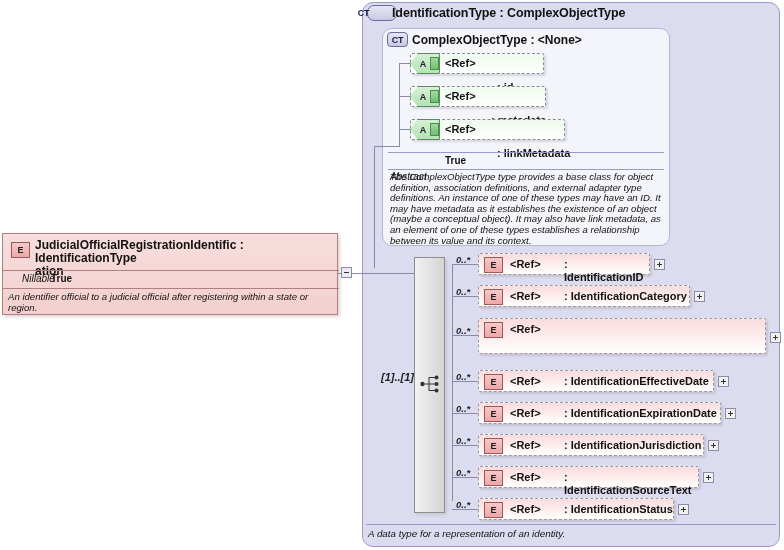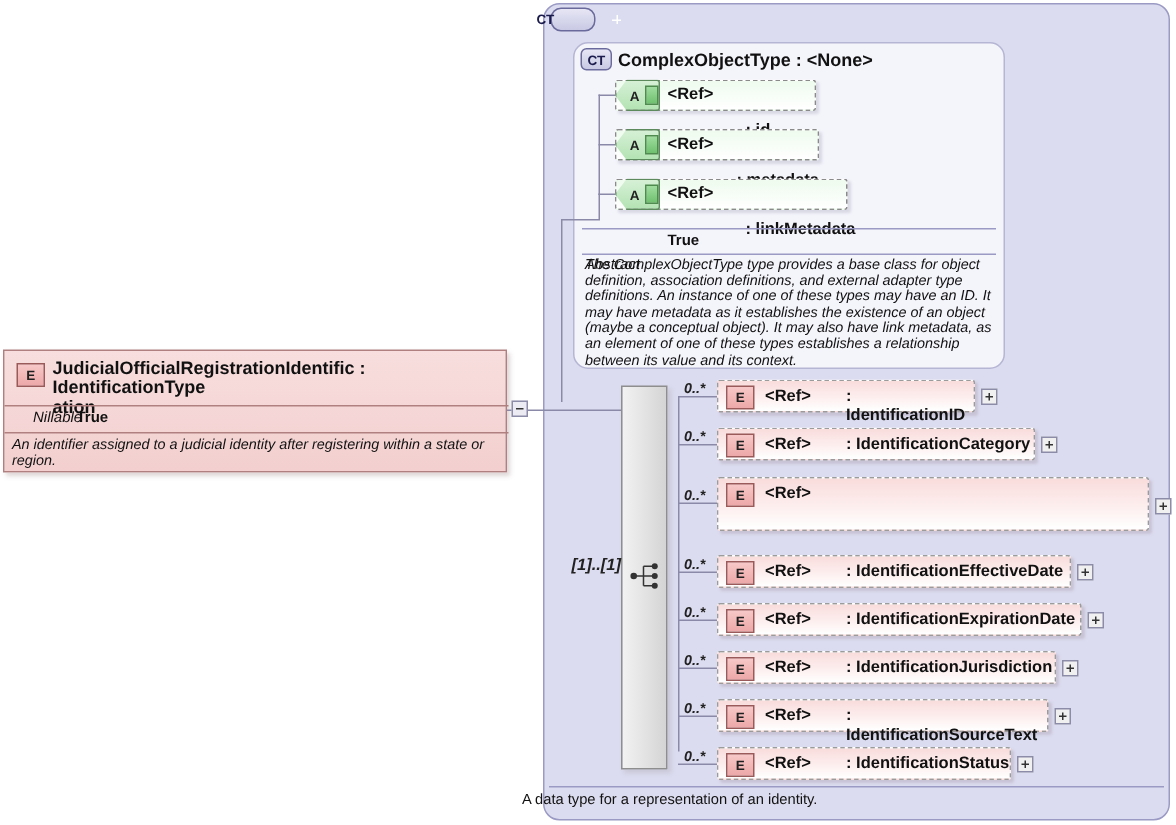--- a/index.html
+++ b/index.html
@@ -193,35 +193,36 @@
   .expand:after{content:"";position:absolute;left:4px;top:2px;width:1px;height:5px;background:#333;}
 
   
   .ln{position:absolute;background:#8a8aa8;}
   .lnh{height:1px;}
   .lnv{width:1px;}
 
   
   #panel-foot-sep{position:absolute;left:366px;top:524px;width:410px;height:1px;background:#9a9ac4;}
   #panel-foot{
-    position:absolute;left:348px;top:528px;
-    font-size:9.8px;color:#111;
+    position:absolute;left:368px;top:528px;
+    font-size:9.8px;font-style:italic;color:#111;
   }
 </style>
 </head>
 <body>
 
 <div class="canvas">
 
   <div id="outer-panel"></div>
 
   <div class="badge-ct" id="badge-ct-plus">
     <span>CT</span>
       <span class="plusdot"></span>
   </div>
+  <div id="outer-title">IdentificationType : ComplexObjectType</div>
 
   <div id="inner-panel"></div>
   <div class="badge-ct" id="badge-ct">
     <span>CT</span>
   </div>
   <div id="inner-title">ComplexObjectType : &lt;None&gt;</div>
 
   <div class="ln lnv" style="left:399px;top:63px;height:67px;"></div>
   <div class="ln lnh" style="left:399px;top:63px;width:12px;"></div>
   <div class="ln lnh" style="left:399px;top:96px;width:12px;"></div>
@@ -263,21 +264,21 @@
     <div id="abstract-doc">The ComplexObjectType type provides a base class for object definition, association definitions, and external adapter type definitions. An instance of one of these types may have an ID. It may have metadata as it establishes the existence of an object (maybe a conceptual object). It may also have link metadata, as an element of one of these types establishes a relationship between its value and its context.</div>
   </div>
 
   <div id="left-box">
     <div id="left-ebox">E</div>
     <div id="left-title"><span>JudicialOfficialRegistrationIdentific</span>&nbsp;<span>: IdentificationType</span><br><span>ation</span></div>
     <div id="left-sep1"></div>
     <div id="left-nillable-label">Nillable</div>
     <div id="left-nillable-value">True</div>
     <div id="left-sep2"></div>
-    <div id="left-doc">An identifier assigned to a judicial identity after registering within a state or region.</div>
+    <div id="left-doc">An identifier official to a judicial official after registering within a state or region.</div>
   </div>
 
   <div class="ln lnh" style="left:338px;top:273px;width:4px;"></div>
   <div id="collapse-toggle"></div>
   <div class="ln lnh" style="left:352px;top:273px;width:62px;"></div>
 
   <div id="seq-box"></div>
   <div id="seq-label">[1]..[1]</div>
   <svg id="seq-glyph" viewBox="0 0 22 18">
     <circle cx="2.5" cy="9" r="2.2" fill="#333"></circle>

